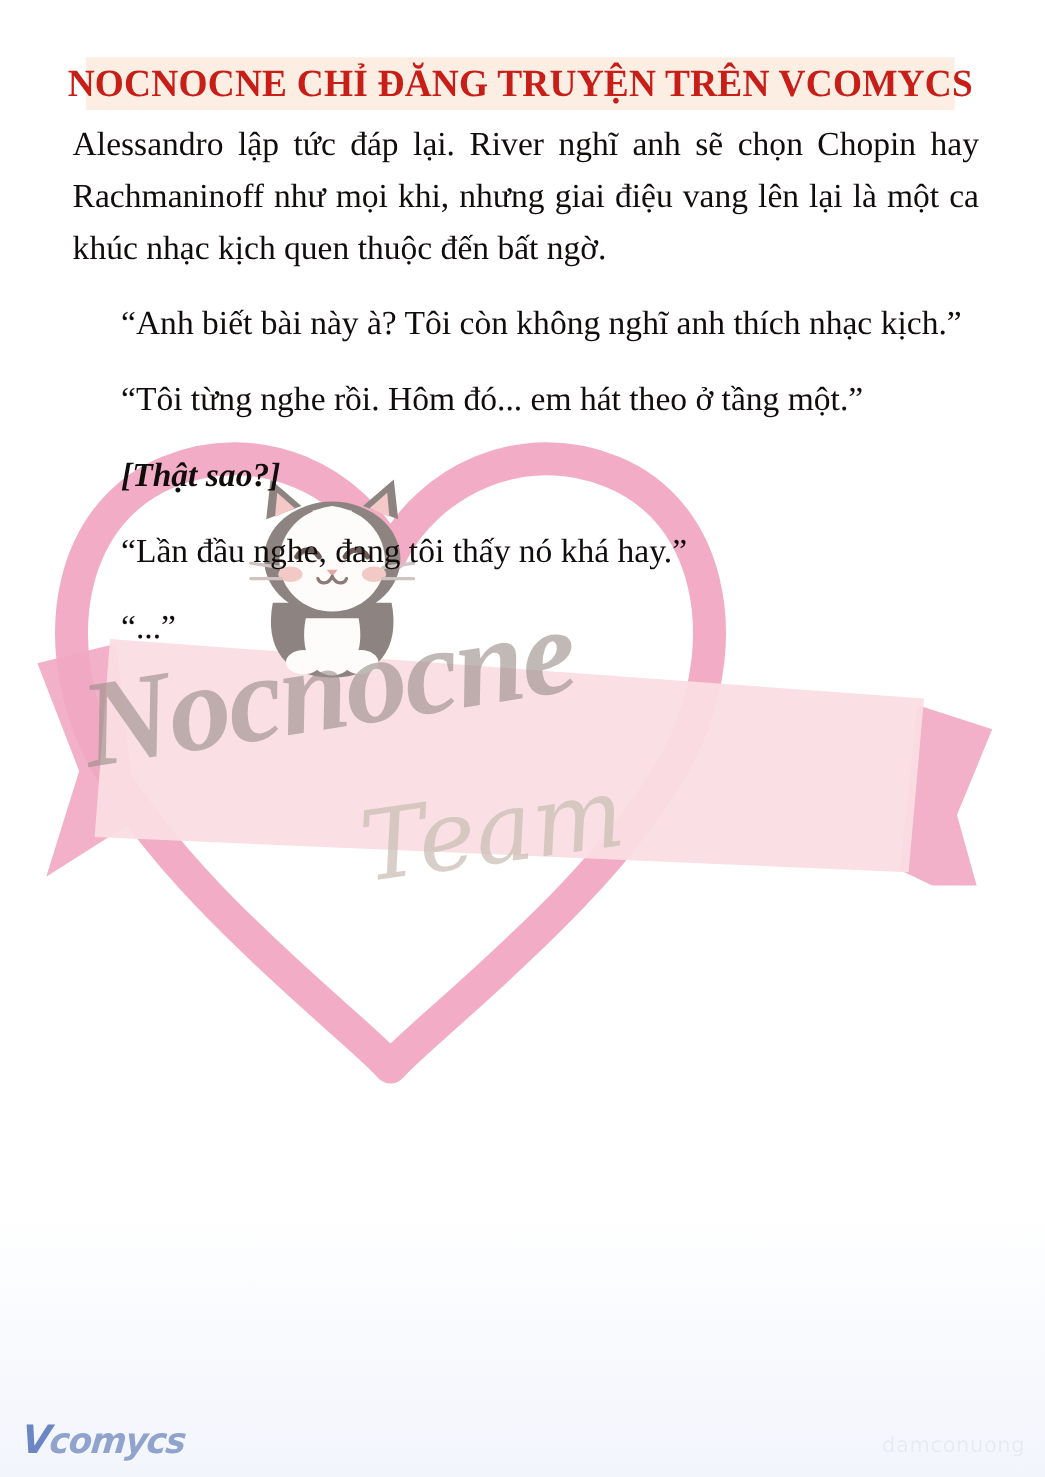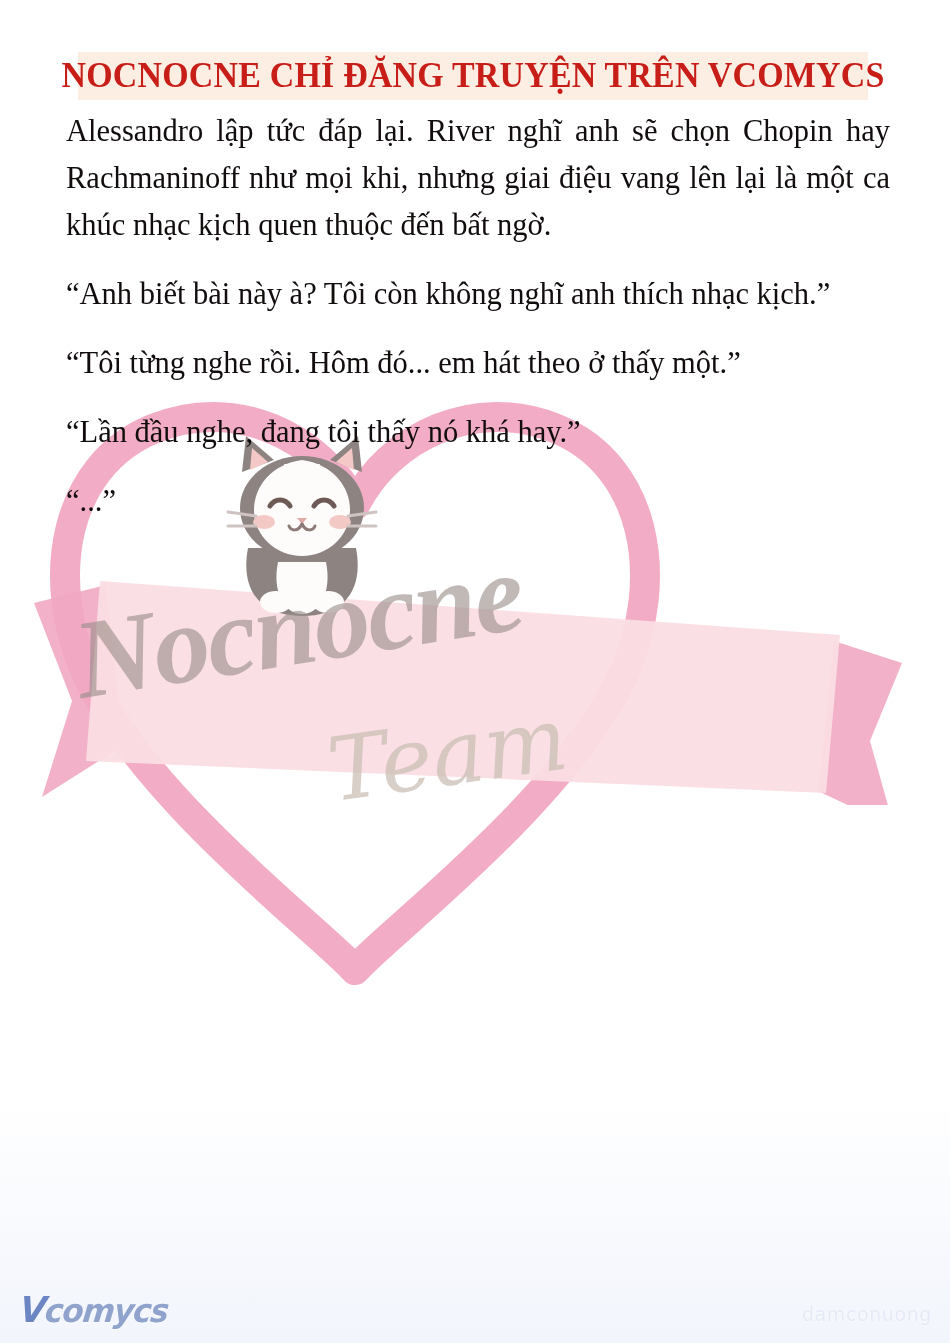--- a/index.html
+++ b/index.html
@@ -130,20 +130,21 @@
     font-size: 30.5px;
     line-height: 47px;
     color: #110d0c;
     margin: 0 0 25px 0;
     text-align: justify;
     text-justify: inter-word;
     font-weight: 500;
   }
   .para.last-free {
     text-align: left;
+    margin-left: 44px;
   }
   .para.italic {
     font-style: italic;
     font-weight: bold;
   }
   .para.tight {
     margin-bottom: 22px;
   }
 
   
@@ -245,21 +246,22 @@
       <div class="wm-team-text">Team</div>
     </div>
   </div>
 
   <div class="header-band"></div>
   <div class="header-title">NOCNOCNE CHỈ ĐĂNG TRUYỆN TRÊN VCOMYCS</div>
 
   <div class="body-col">
     <p class="para tight">Alessandro lập tức đáp lại. River nghĩ anh sẽ chọn Chopin hay Rachmaninoff như mọi khi, nhưng giai điệu vang lên lại là một ca khúc nhạc kịch quen thuộc đến bất ngờ.</p>
     <p class="para tight last-free">“Anh biết bài này à? Tôi còn không nghĩ anh thích nhạc kịch.”</p>
-    <p class="para tight last-free">“Tôi từng nghe rồi. Hôm đó... em hát theo ở thấy một.”</p>
+    <p class="para tight last-free">“Tôi từng nghe rồi. Hôm đó... em hát theo ở tầng một.”</p>
+    <p class="para tight italic last-free">[Thật sao?]</p>
     <p class="para tight last-free">“Lần đầu nghe, đang tôi thấy nó khá hay.”</p>
     <p class="para last-free">“...”</p>
   </div>
 
   <div class="footer-logo"><span class="v-mark">V</span><span>comycs</span></div>
   <div class="footer-right">damconuong</div>
 
 </div>
 
 </body></html>

